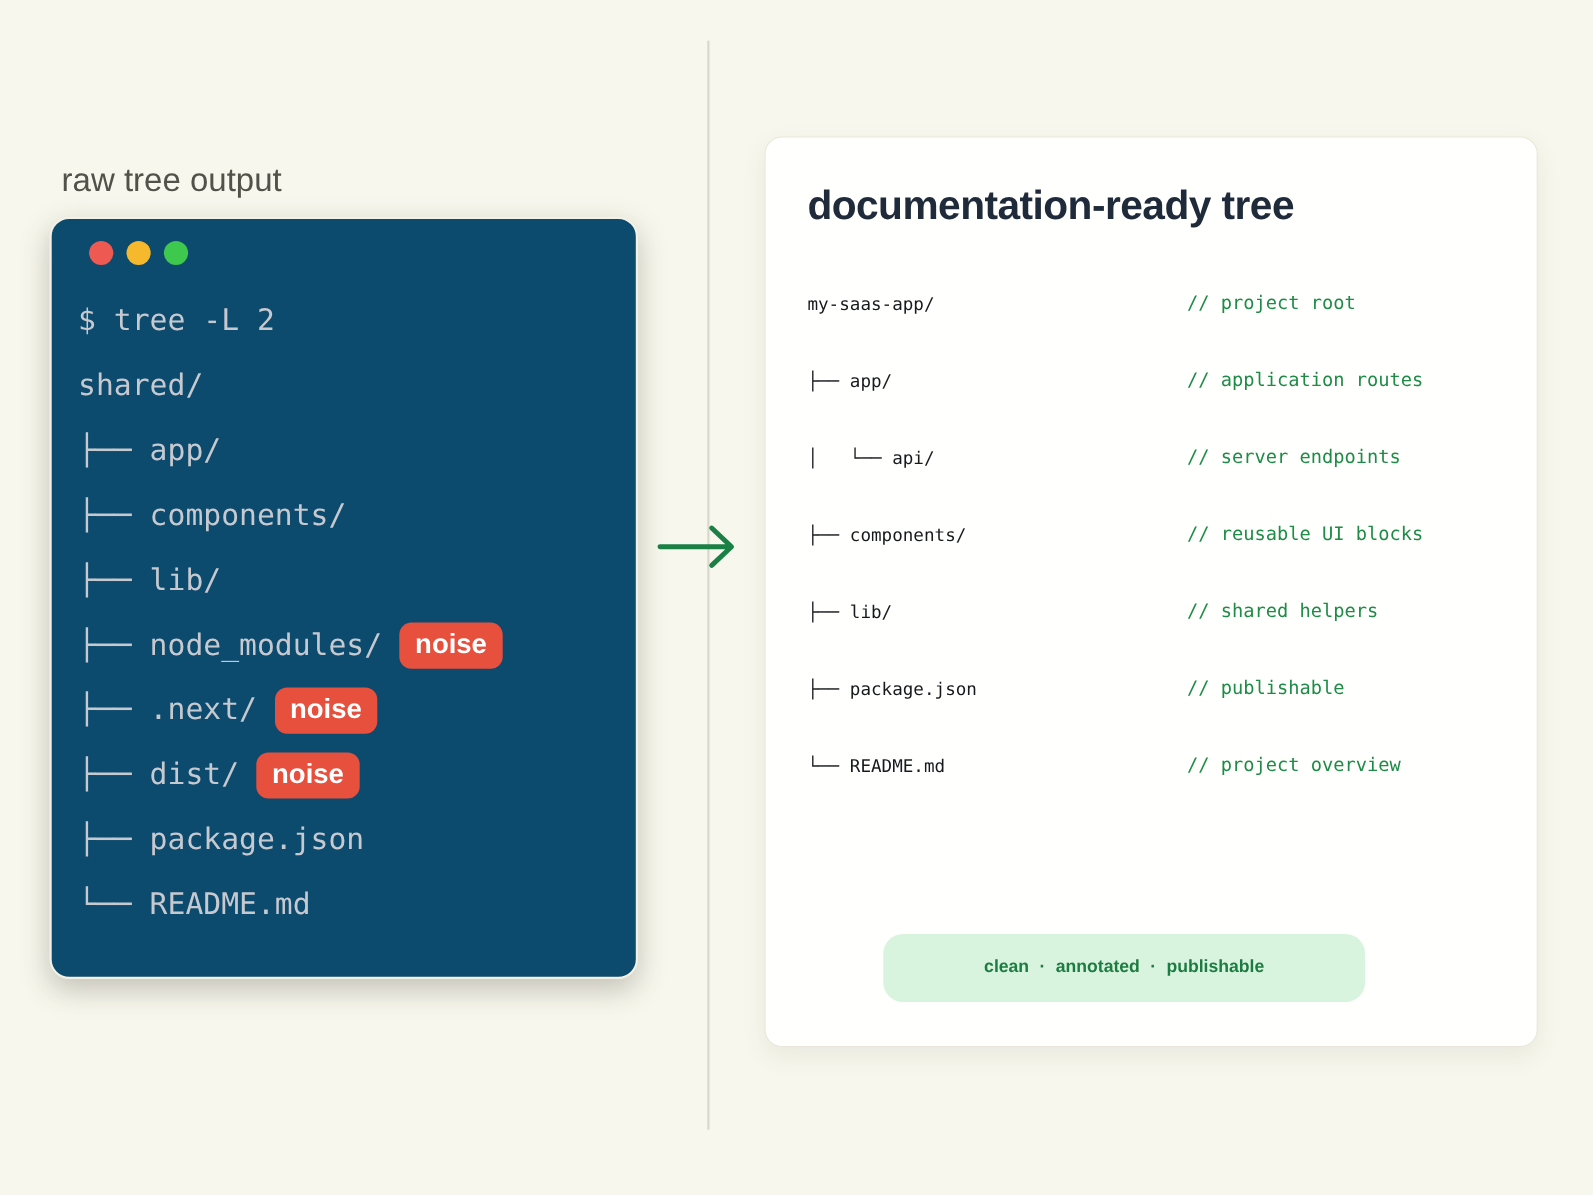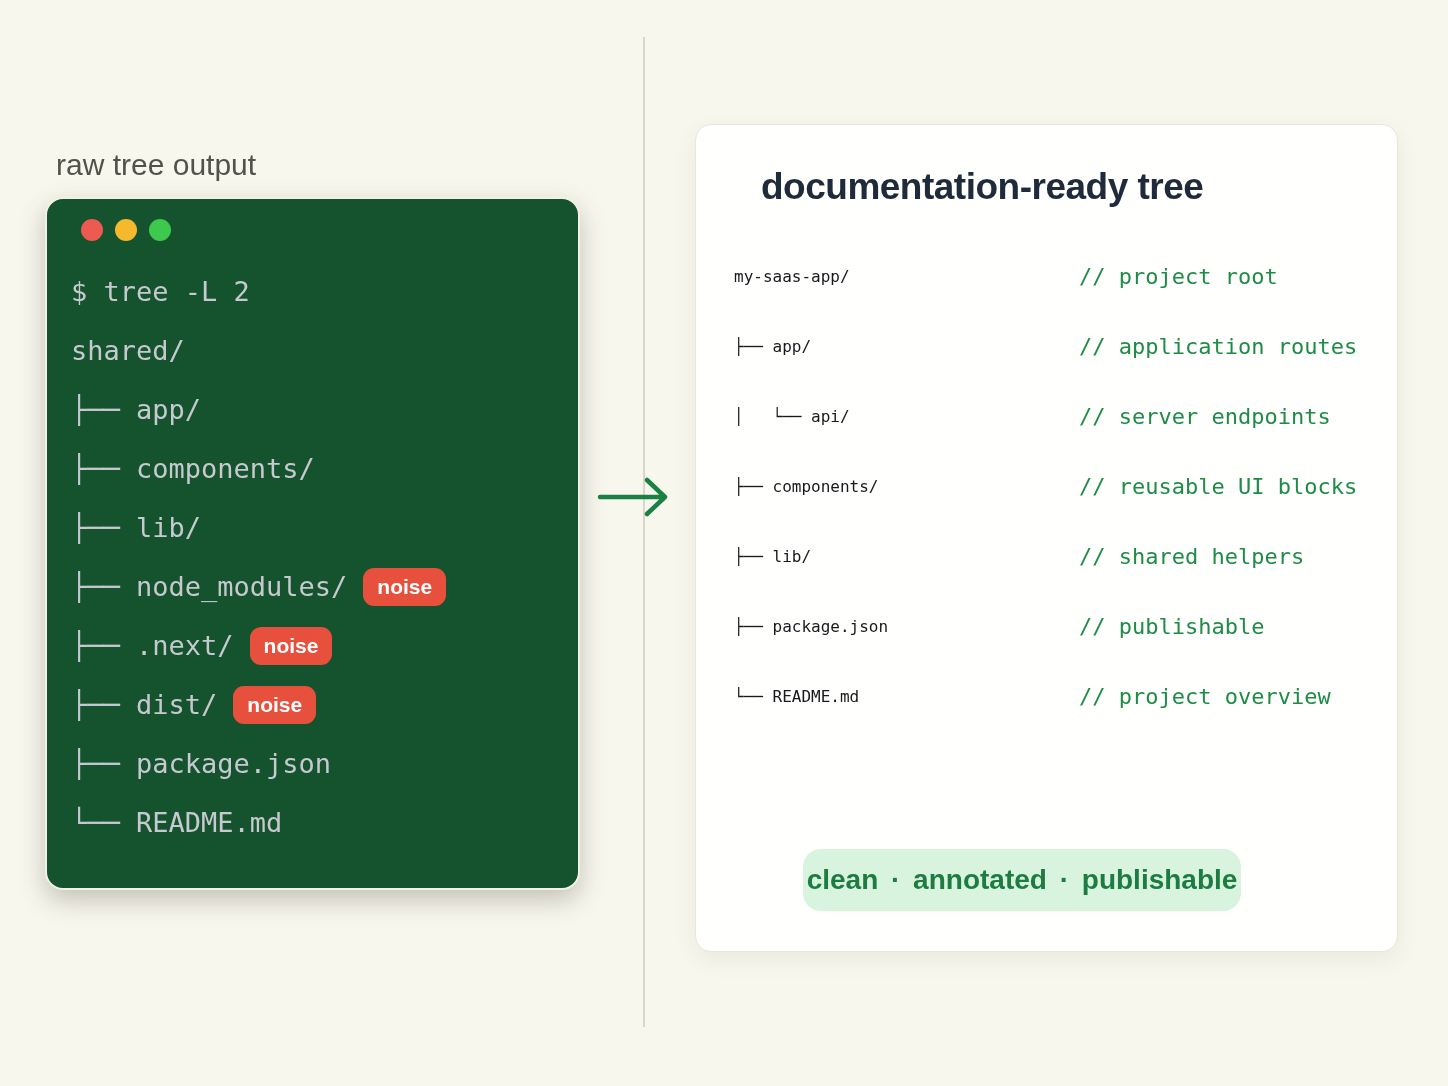--- a/index.html
+++ b/index.html
@@ -25,21 +25,21 @@
     left: 56px; top: 148px;
     font-size: 30px;
     color: #52524b;
   }
 
   
   .terminal {
     position: absolute;
     left: 45px; top: 197px;
     width: 535px; height: 693px;
-    background: #14532d;
+    background: #0c4a6e;
     border: 2px solid #f3f1e5;
     border-radius: 18px;
     box-shadow: 0 10px 26px rgba(60, 58, 45, 0.28);
     padding: 20px 0 0 24px;
   }
   .traffic { display: flex; gap: 12px; padding-left: 10px; }
   .dot { width: 22px; height: 22px; border-radius: 50%; }
   .dot.red    { background: #ee5a52; }
   .dot.yellow { background: #f6b92d; }
   .dot.green  { background: #3ec94e; }
@@ -54,21 +54,21 @@
     color: #c6c9cf;
     white-space: pre;
   }
   .noise-badge {
     display: inline-block;
     margin-left: 16px;
     background: #e8503e;
     color: #ffffff;
     font-family: "Liberation Sans", sans-serif;
     font-weight: 700;
-    font-size: 21px;
+    font-size: 25px;
     line-height: 1;
     padding: 8px 14px 9px 14px;
     border-radius: 11px;
     white-space: nowrap;
   }
 
   
   .arrow {
     position: absolute;
     left: 596px; top: 474px;
@@ -85,53 +85,52 @@
     border-radius: 16px;
     box-shadow: 0 8px 22px rgba(80, 78, 60, 0.08);
     padding: 40px 0 0 38px;
   }
   .card-title {
     font-size: 37px;
     font-weight: 700;
     letter-spacing: -0.5px;
     color: #1f2a3a;
     line-height: 44px;
-    margin-left: 27px;
   }
   .tree-rows { margin-top: 32px; }
   .tree-row {
     height: 70px;
     display: flex;
     align-items: center;
   }
   .tree-row-name {
     width: 345px;
     font-family: "DejaVu Sans Mono", monospace;
     font-size: 16px;
     color: #17191d;
     white-space: pre;
   }
   .tree-row-comment {
     font-family: "DejaVu Sans Mono", monospace;
-    font-size: 22px;
+    font-size: 17px;
     color: #1e8c46;
     white-space: pre;
   }
   .footer-pill {
     position: absolute;
     left: 107px; top: 724px;
     width: 438px; height: 62px;
     background: #d8f3de;
     border-radius: 18px;
     display: flex;
     align-items: center;
     justify-content: center;
     color: #1d7c41;
     font-weight: 700;
-    font-size: 28px;
+    font-size: 16px;
     word-spacing: 5px;
   }
 </style>
 </head>
 <body>
 
 <div class="divider"></div>
 
 <div class="section-label">raw tree output</div>
 

